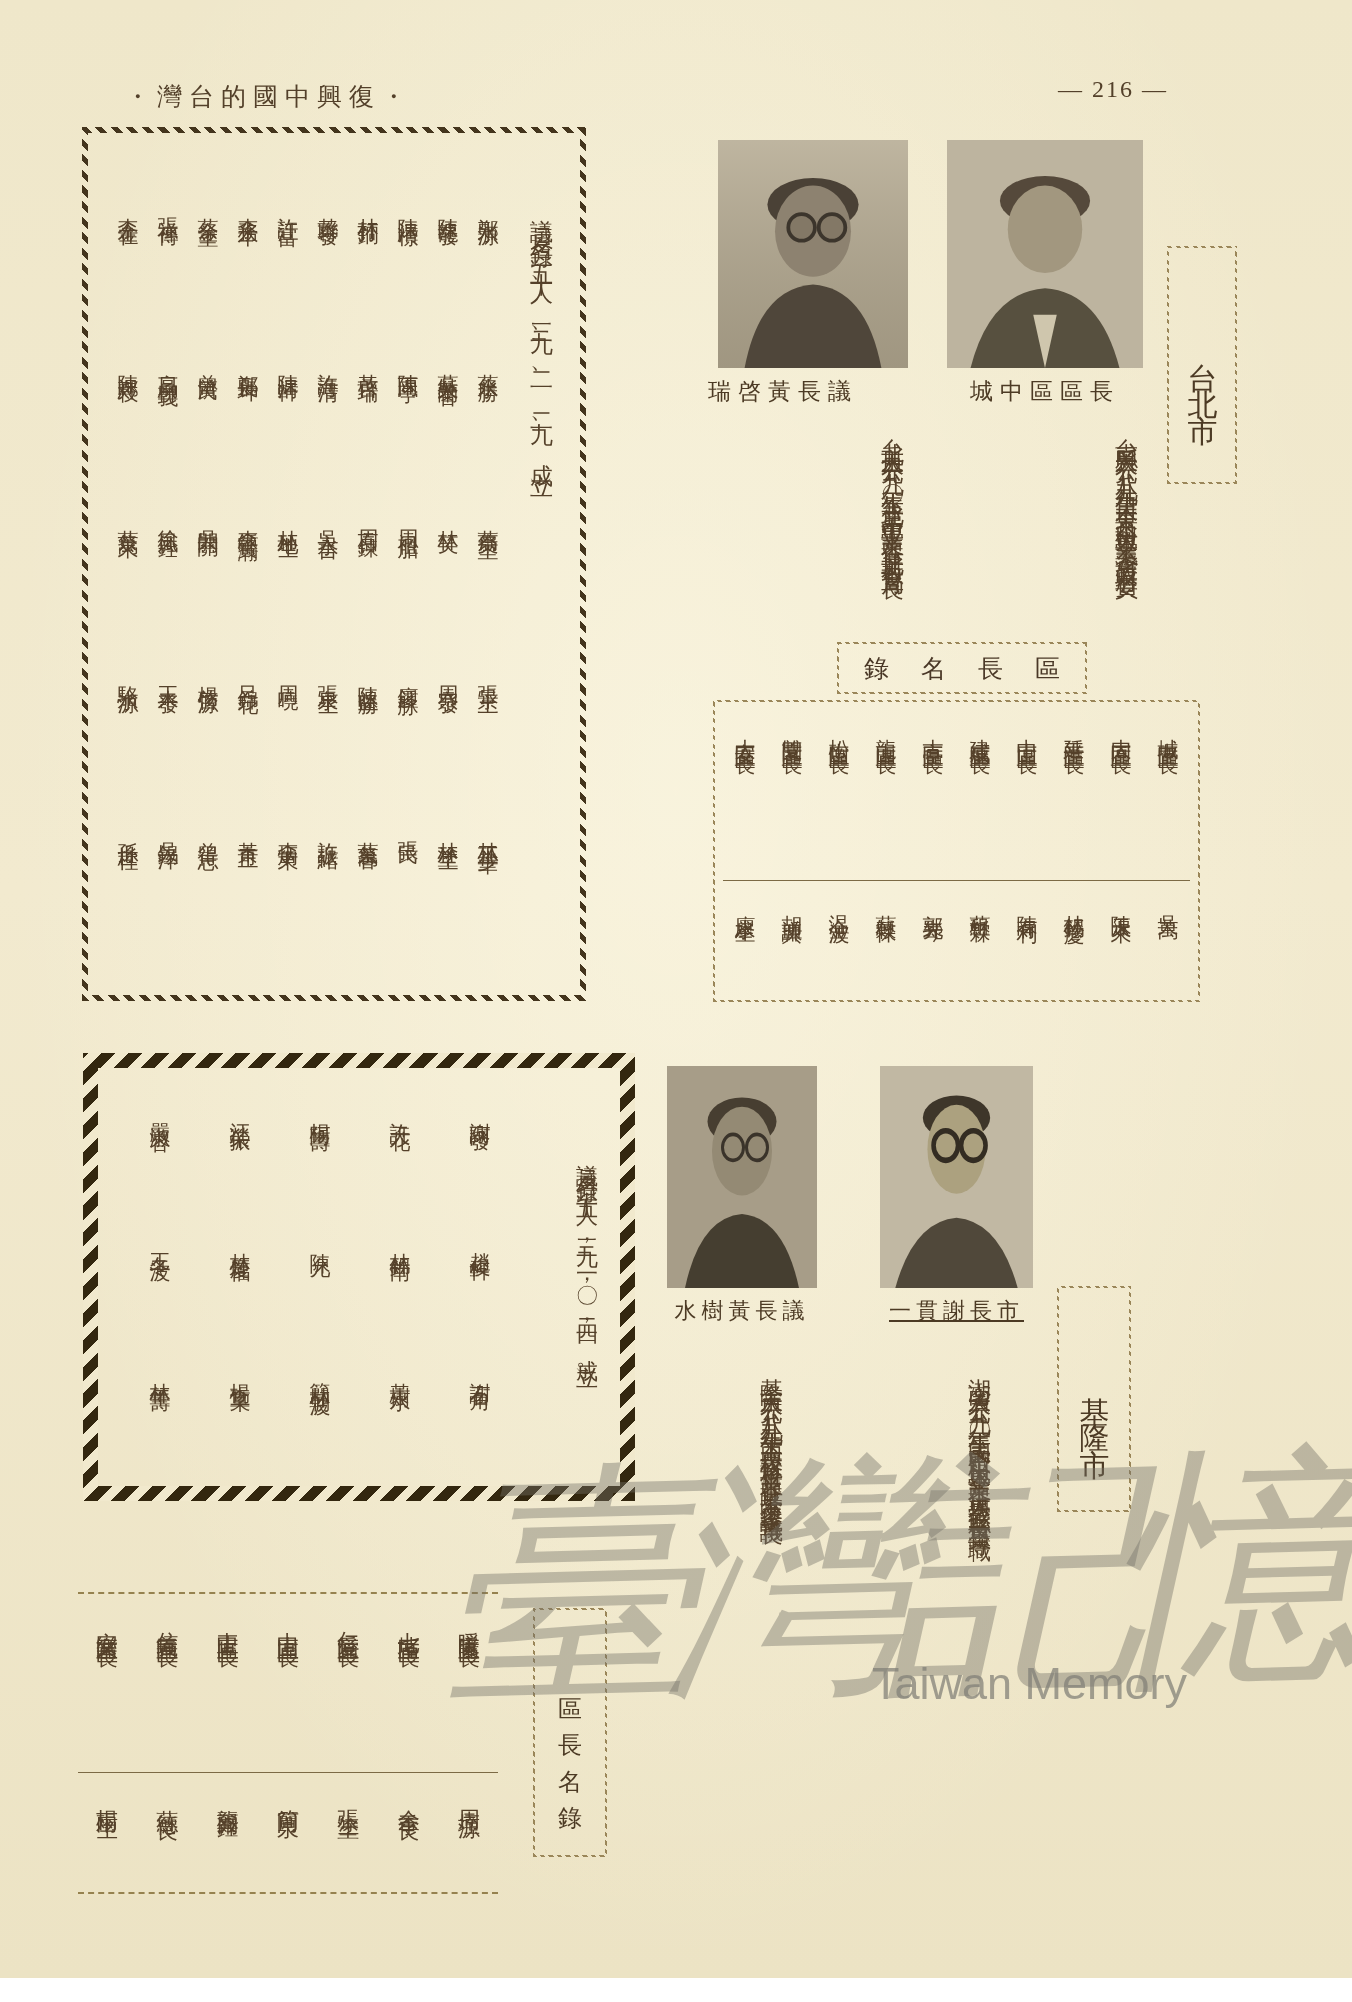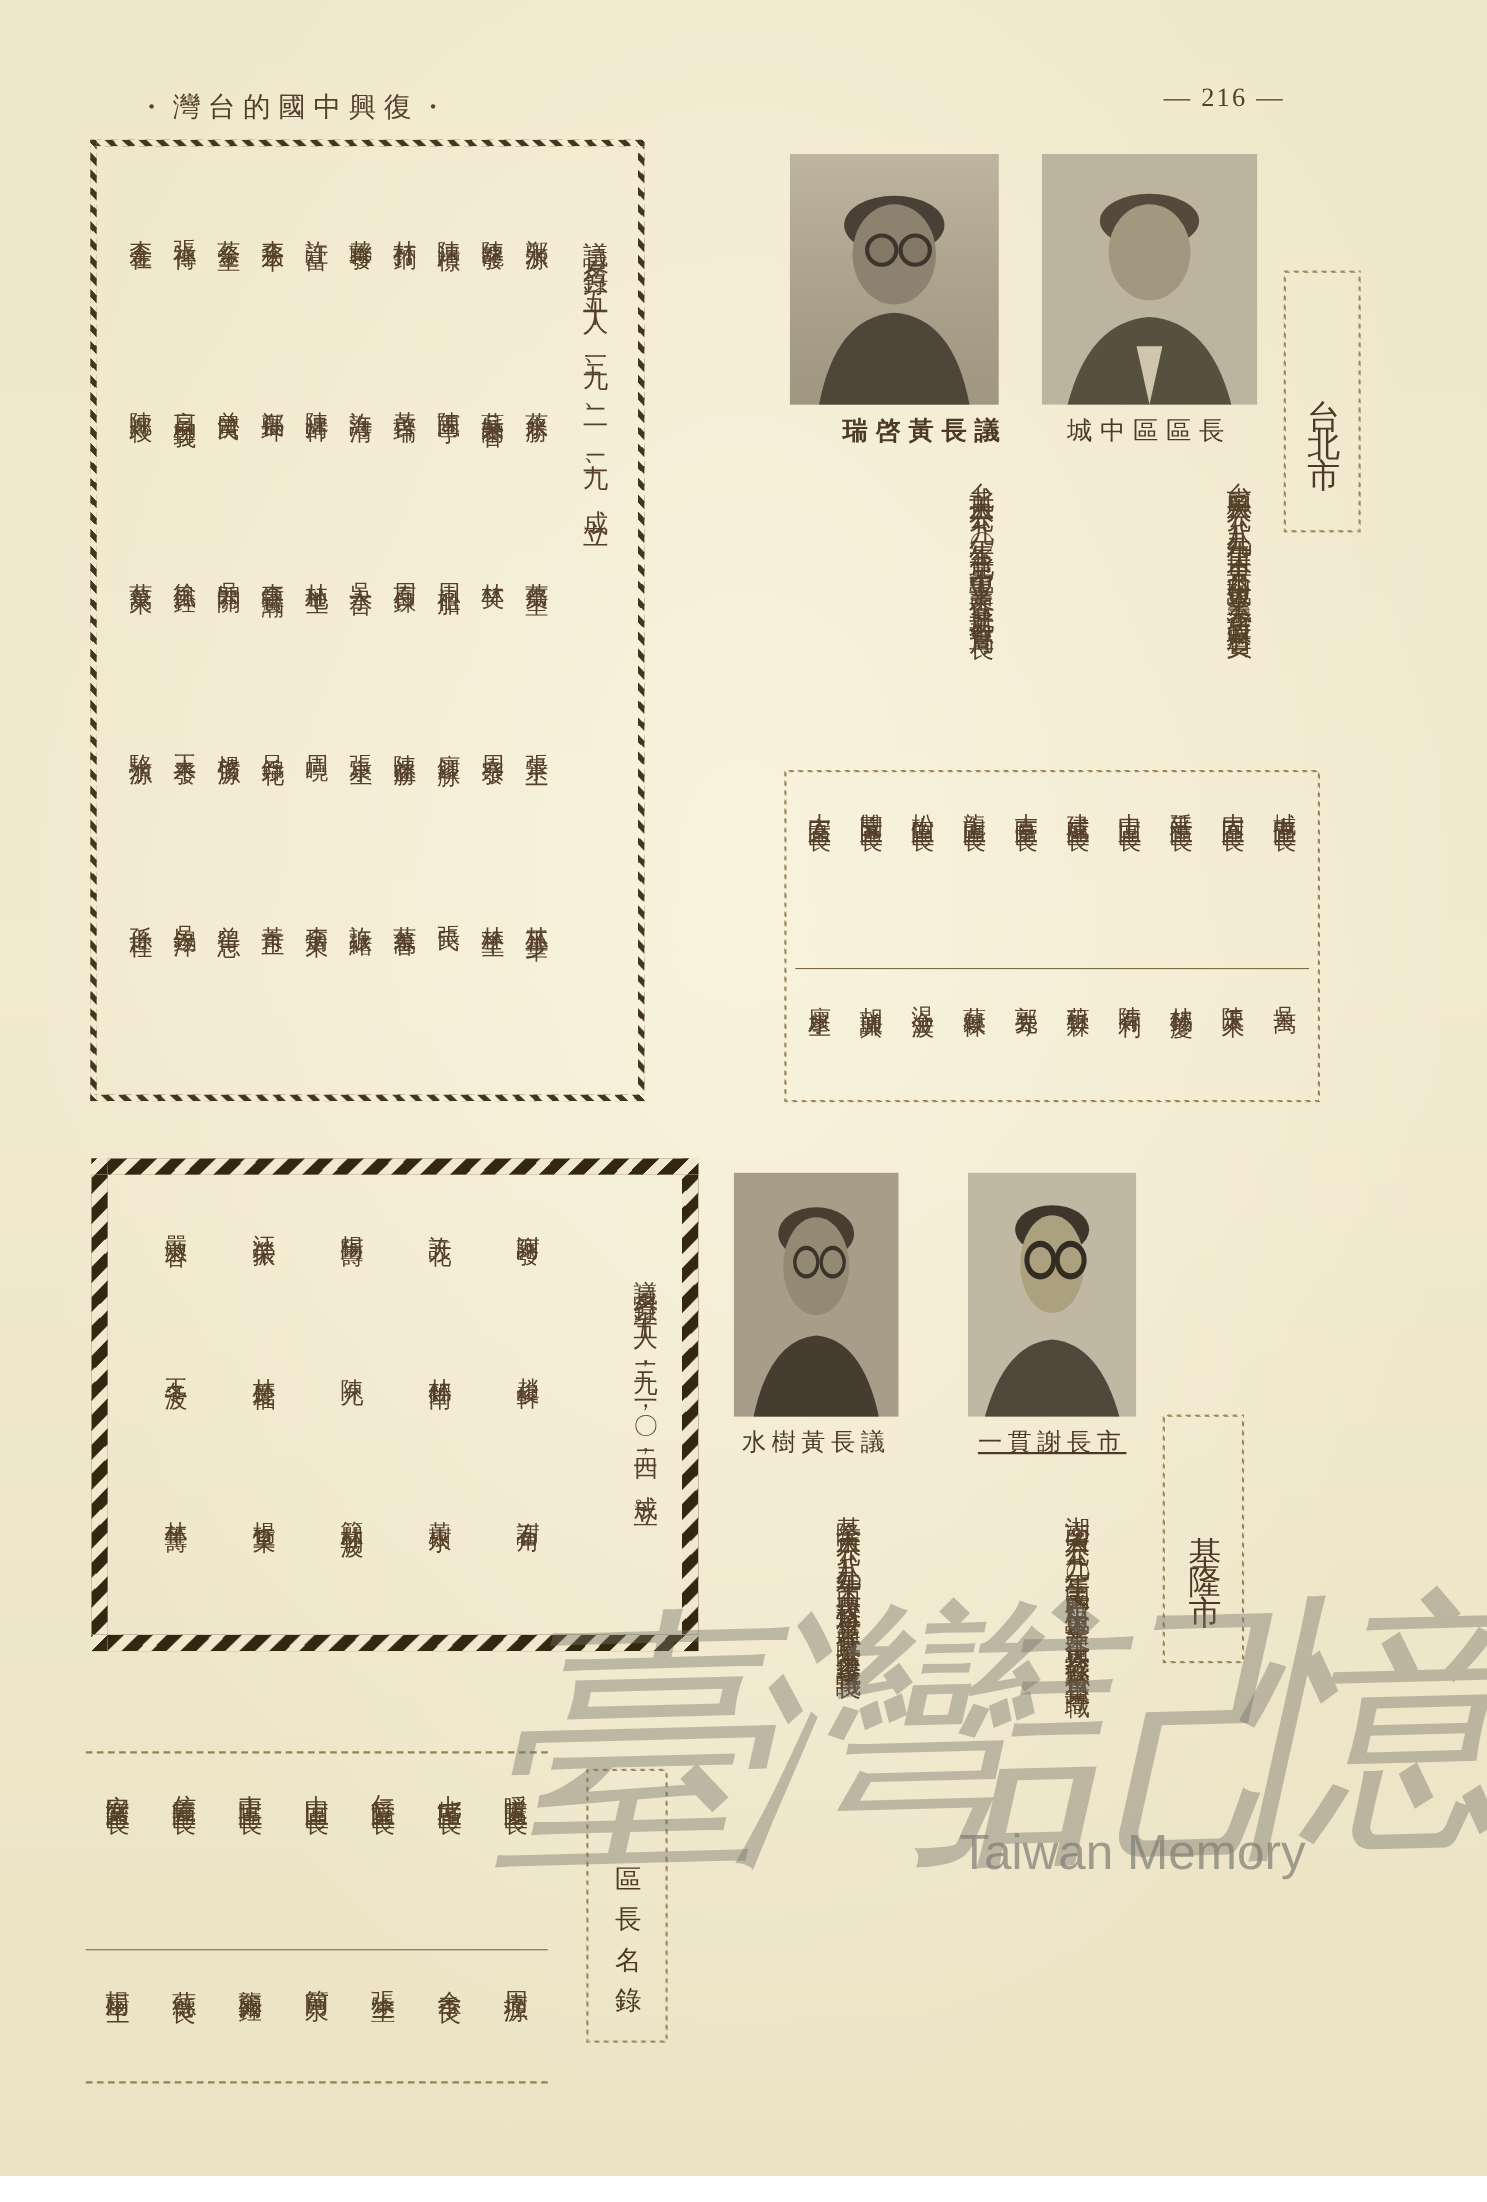--- a/index.html
+++ b/index.html
@@ -246,30 +246,33 @@
     <ellipse cx="44" cy="46" rx="7" ry="7" fill="#6f655455" stroke="#3c352c" stroke-width="2"></ellipse>
     <ellipse cx="60" cy="46" rx="7" ry="7" fill="#6f655455" stroke="#3c352c" stroke-width="2"></ellipse>
   </svg>
   <svg class="abs portrait" style="left:947px;top:140px;" width="196" height="228" viewBox="0 0 100 120" preserveAspectRatio="none">
     <rect x="0" y="0" width="100" height="120" fill="#bdb49f"></rect>
     <ellipse cx="50" cy="32" rx="23" ry="13" fill="#55493b"></ellipse>
     <ellipse cx="50" cy="47" rx="19" ry="23" fill="#a2977f"></ellipse>
     <path d="M12 120 Q22 80 50 78 Q78 80 88 120 Z" fill="#57503f"></path>
     <path d="M44 92 L50 120 L56 92 Z" fill="#cfc6ad"></path>
   </svg>
-  <div class="abs caption" style="left:746px;top:376px;width:190px;font-weight:bold;">瑞啓黃長議</div>
+  <div class="abs caption" style="left:688px;top:376px;width:190px;">瑞啓黃長議</div>
   <div class="abs caption" style="left:947px;top:376px;width:196px;">城中區區長</div>
 
   <div class="abs wavy-box city-label-box" style="left:1167px;top:246px;width:66px;height:234px;">
     <span class="v city-label">台北市</span>
   </div>
 
   <div class="abs v bio" style="left:966px;top:420px;width:178px;height:172px;">台南縣人公元一八九九年生日本東京商科大學畢業台灣省政府委員</div>
   <div class="abs v bio" style="left:732px;top:420px;width:178px;height:172px;">台北市人公元一九一〇年生台北第二中學畢業曾任台北市教育局長</div>
 
+  <div class="abs wavy-box" style="left:837px;top:642px;width:246px;height:48px;display:flex;align-items:center;justify-content:center;">
+    <span style="font-size:25px;letter-spacing:32px;margin-right:-32px;">錄名長區</span>
+  </div>
   <div class="abs wavy-box" style="left:713px;top:700px;width:483px;height:298px;">
     <div class="dist-row abs" style="left:16px;right:16px;top:20px;bottom:10px;">
 
         <div class="dist-item">
           <span class="v dist-label">城中區區長</span>
           <span class="v dist-chief" style="margin-top:18px;">吳萬</span>
         </div>
 
         <div class="dist-item">
           <span class="v dist-label">大同區區長</span>

